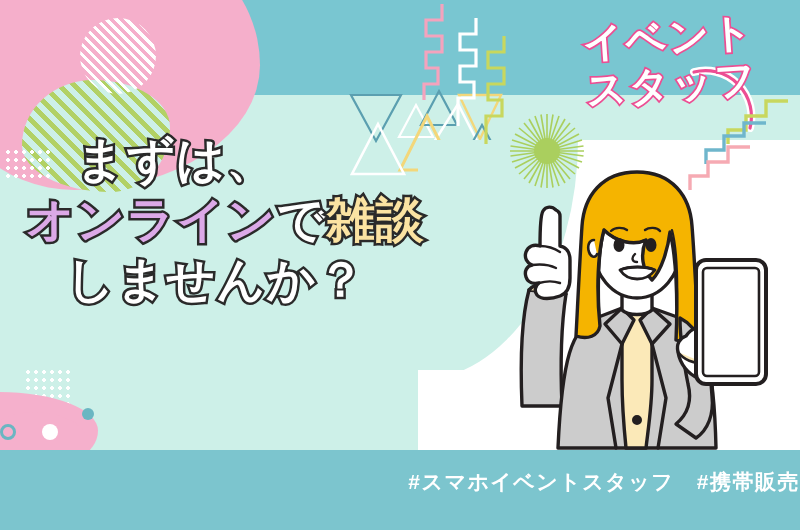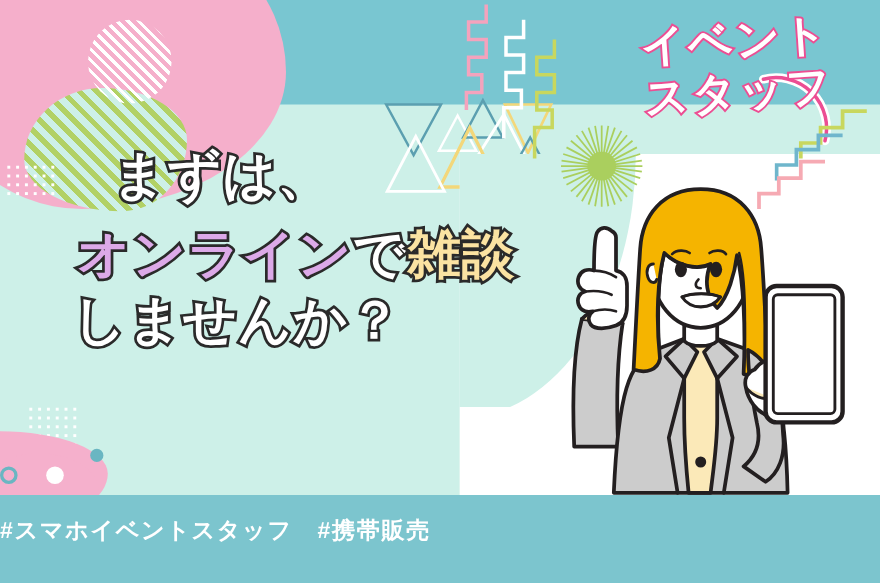--- a/index.html
+++ b/index.html
@@ -143,22 +143,22 @@
     font-weight:900;
     font-size:48px;
     line-height:60px;
     letter-spacing:1px;
     white-space:nowrap;
     color:#ffffff;
     -webkit-text-stroke:5px #2a2a2a;
     paint-order:stroke fill;
     text-stroke:5px #2a2a2a;
   }
-  .hl-1 { padding-left:102px; }
-  .hl-2 { padding-left:70px;margin-top:12px; }
+  .hl-1 { padding-left:76px; }
+  .hl-2 { padding-left:26px; }
   .hl-3 { padding-left:66px; }
   .seg-purple { color:#dca9e8; }
   .seg-cream  { color:#fbe3a2; }
   .seg-white  { color:#ffffff; }
 
   
   .catch {
     position:absolute;
     left:548px; top:14px;
     width:244px;
@@ -173,21 +173,21 @@
     white-space:nowrap;
     color:#ffffff;
     -webkit-text-stroke:3.5px #ec4e93;
     paint-order:stroke fill;
   }
 
   
   .footer-tags {
     position:absolute;
     left:0; top:468px; width:800px;
-    text-align:left;
+    text-align:right;
     color:#ffffff;
     font-weight:900;
     font-size:21px;
     letter-spacing:1.5px;
     white-space:nowrap;
   }
 
   
   .illustration {
     position:absolute;

